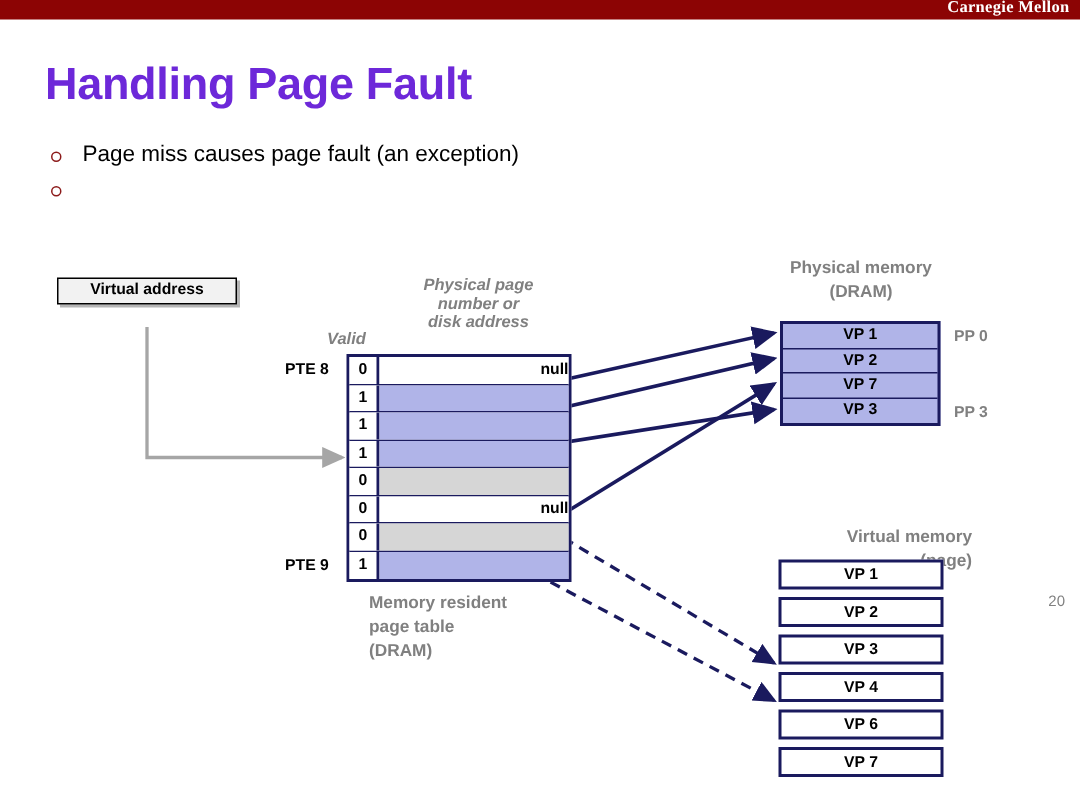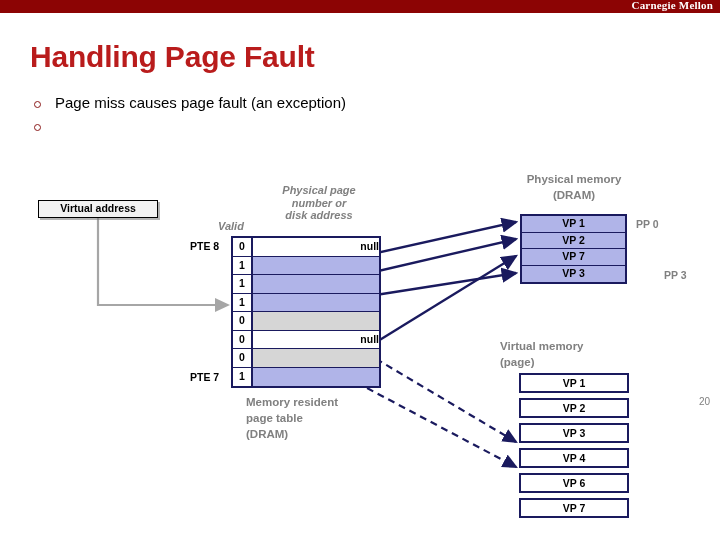--- a/index.html
+++ b/index.html
@@ -23,21 +23,21 @@
     font-family:"Liberation Serif", serif;
     font-weight:bold;
     font-size:11px;
     letter-spacing:0.2px;
     white-space:nowrap;
   }
 
   
   .title{
     position:absolute;left:30px;top:40px;
-    font-size:30px;font-weight:bold;color:#b91c1c;
+    font-size:30px;font-weight:bold;color:#6d28d9;
     letter-spacing:-0.2px;
     white-space:nowrap;
   }
 
   
   .bullets{position:absolute;left:30px;top:94px;width:660px;}
   .bullet-row{position:relative;height:23px;}
   .bullet-mark{
     position:absolute;left:4px;top:7px;
     width:7px;height:7px;border-radius:50%;
@@ -46,21 +46,21 @@
   .bullet-text{
     position:absolute;left:25px;top:0px;
     font-size:15px;color:#000;white-space:nowrap;
   }
 
   
   .wires{position:absolute;left:0;top:0;width:720px;height:540px;}
 
   
   .va-box{
-    position:absolute;left:38px;top:200px;
+    position:absolute;left:38px;top:185px;
     width:120px;height:18px;
     background:#f2f2f2;
     border:1.5px solid #000;
     box-shadow:2px 2px 0 rgba(120,120,120,0.55);
     box-sizing:border-box;
   }
   .va-box span{
     display:block;text-align:center;line-height:15px;
     font-size:10.5px;font-weight:bold;color:#000;
   }
@@ -150,26 +150,26 @@
     font-size:10.5px;font-weight:bold;color:#000;
     line-height:15px;
   }
   .pm-row:last-child{border-bottom:none;}
   .pp-label{
     position:absolute;
     font-size:10.5px;font-weight:bold;color:#808080;
     white-space:nowrap;
   }
   .pp0{left:636px;top:218px;text-align:center;}
-  .pp3{left:636px;top:269px;margin-left:28px;}
+  .pp3{left:636px;top:269px;}
 
   
   .cap-vm{
-    position:absolute;left:500px;top:338px;width:148px;
-    text-align:left;
+    position:absolute;left:500px;top:350px;width:148px;
+    text-align:right;
     font-size:11.5px;font-weight:bold;color:#808080;
     line-height:16px;
   }
   .vm-box{
     position:absolute;left:519px;
     width:110px;height:20px;
     border:2px solid #1a1a5e;
     box-sizing:border-box;
     background:#fff;
     text-align:center;
@@ -253,21 +253,21 @@
     <span>Virtual address</span>
   </div>
 
   <div class="lbl-valid">Valid</div>
   <div class="lbl-ppn">
     <div>Physical page</div>
     <div>number or</div>
     <div>disk address</div>
   </div>
   <div class="lbl-pte0">PTE 8</div>
-  <div class="lbl-pte7">PTE 7</div>
+  <div class="lbl-pte7">PTE 9</div>
 
   <div class="ptable">
     <div class="pt-row">
       <div class="pt-valid">0</div>
       <div class="pt-data fill-null">null</div>
     </div>
     <div class="pt-row">
       <div class="pt-valid">1</div>
       <div class="pt-data fill-mem"></div>
     </div>

